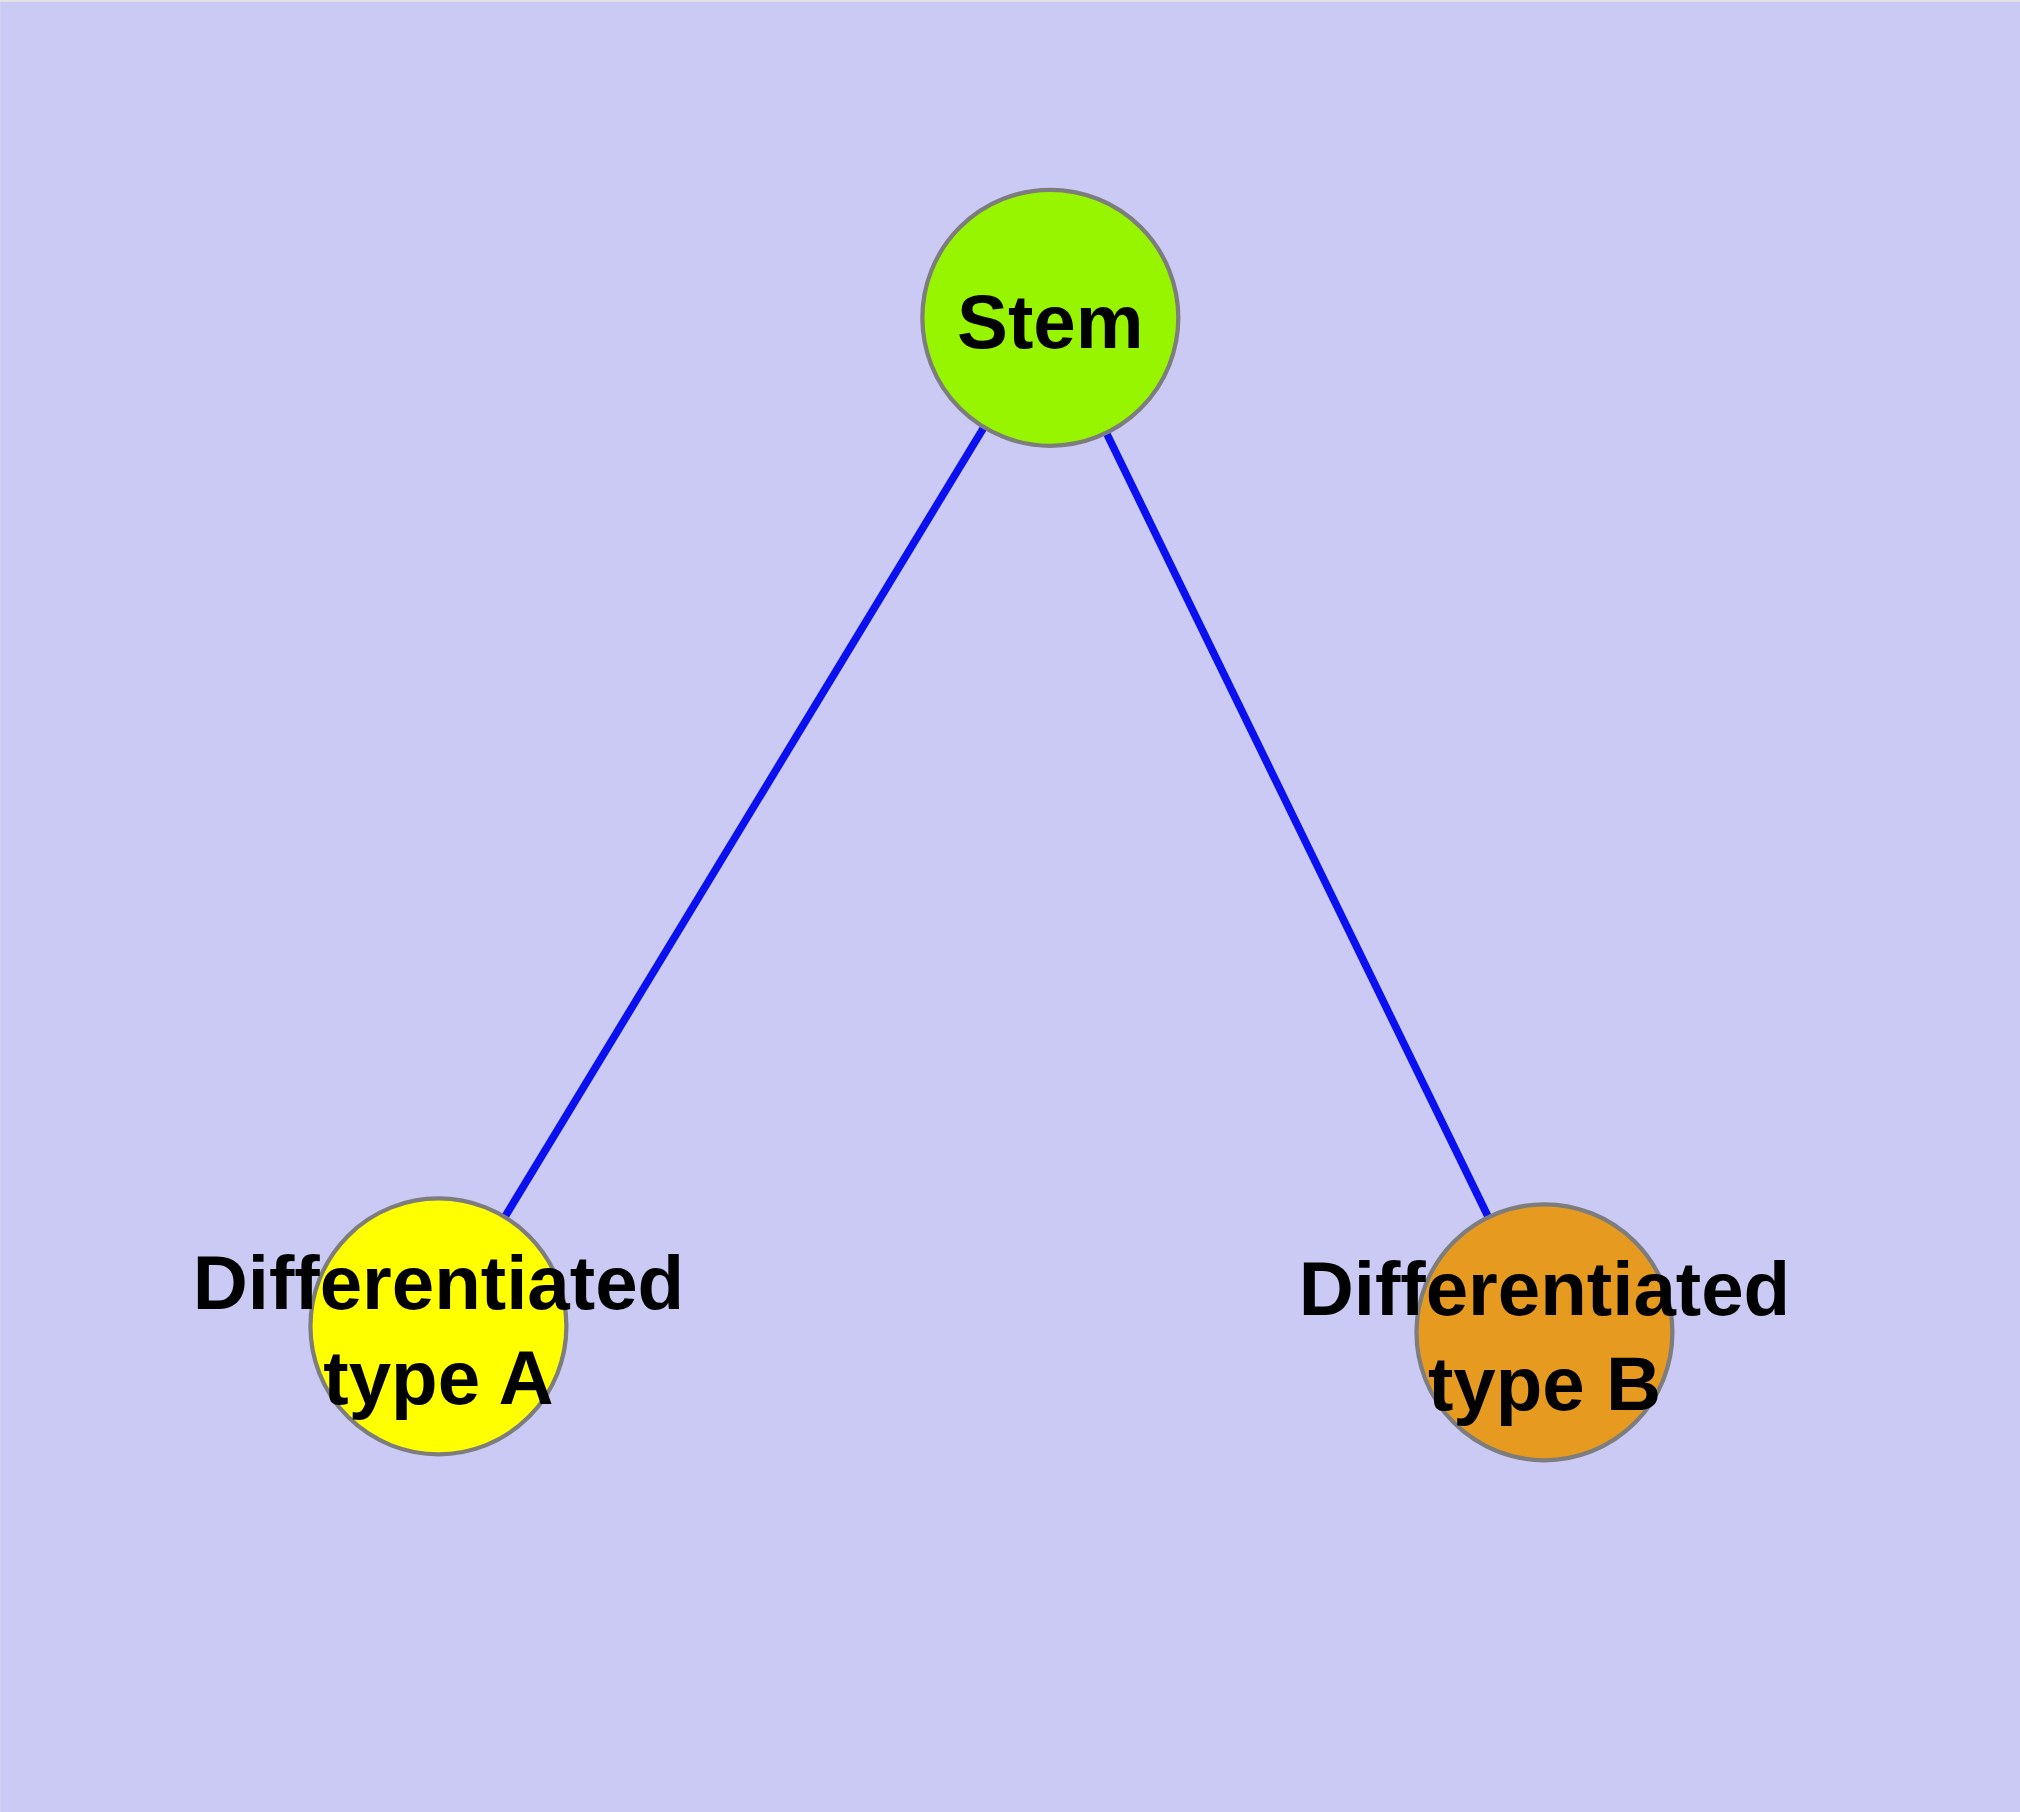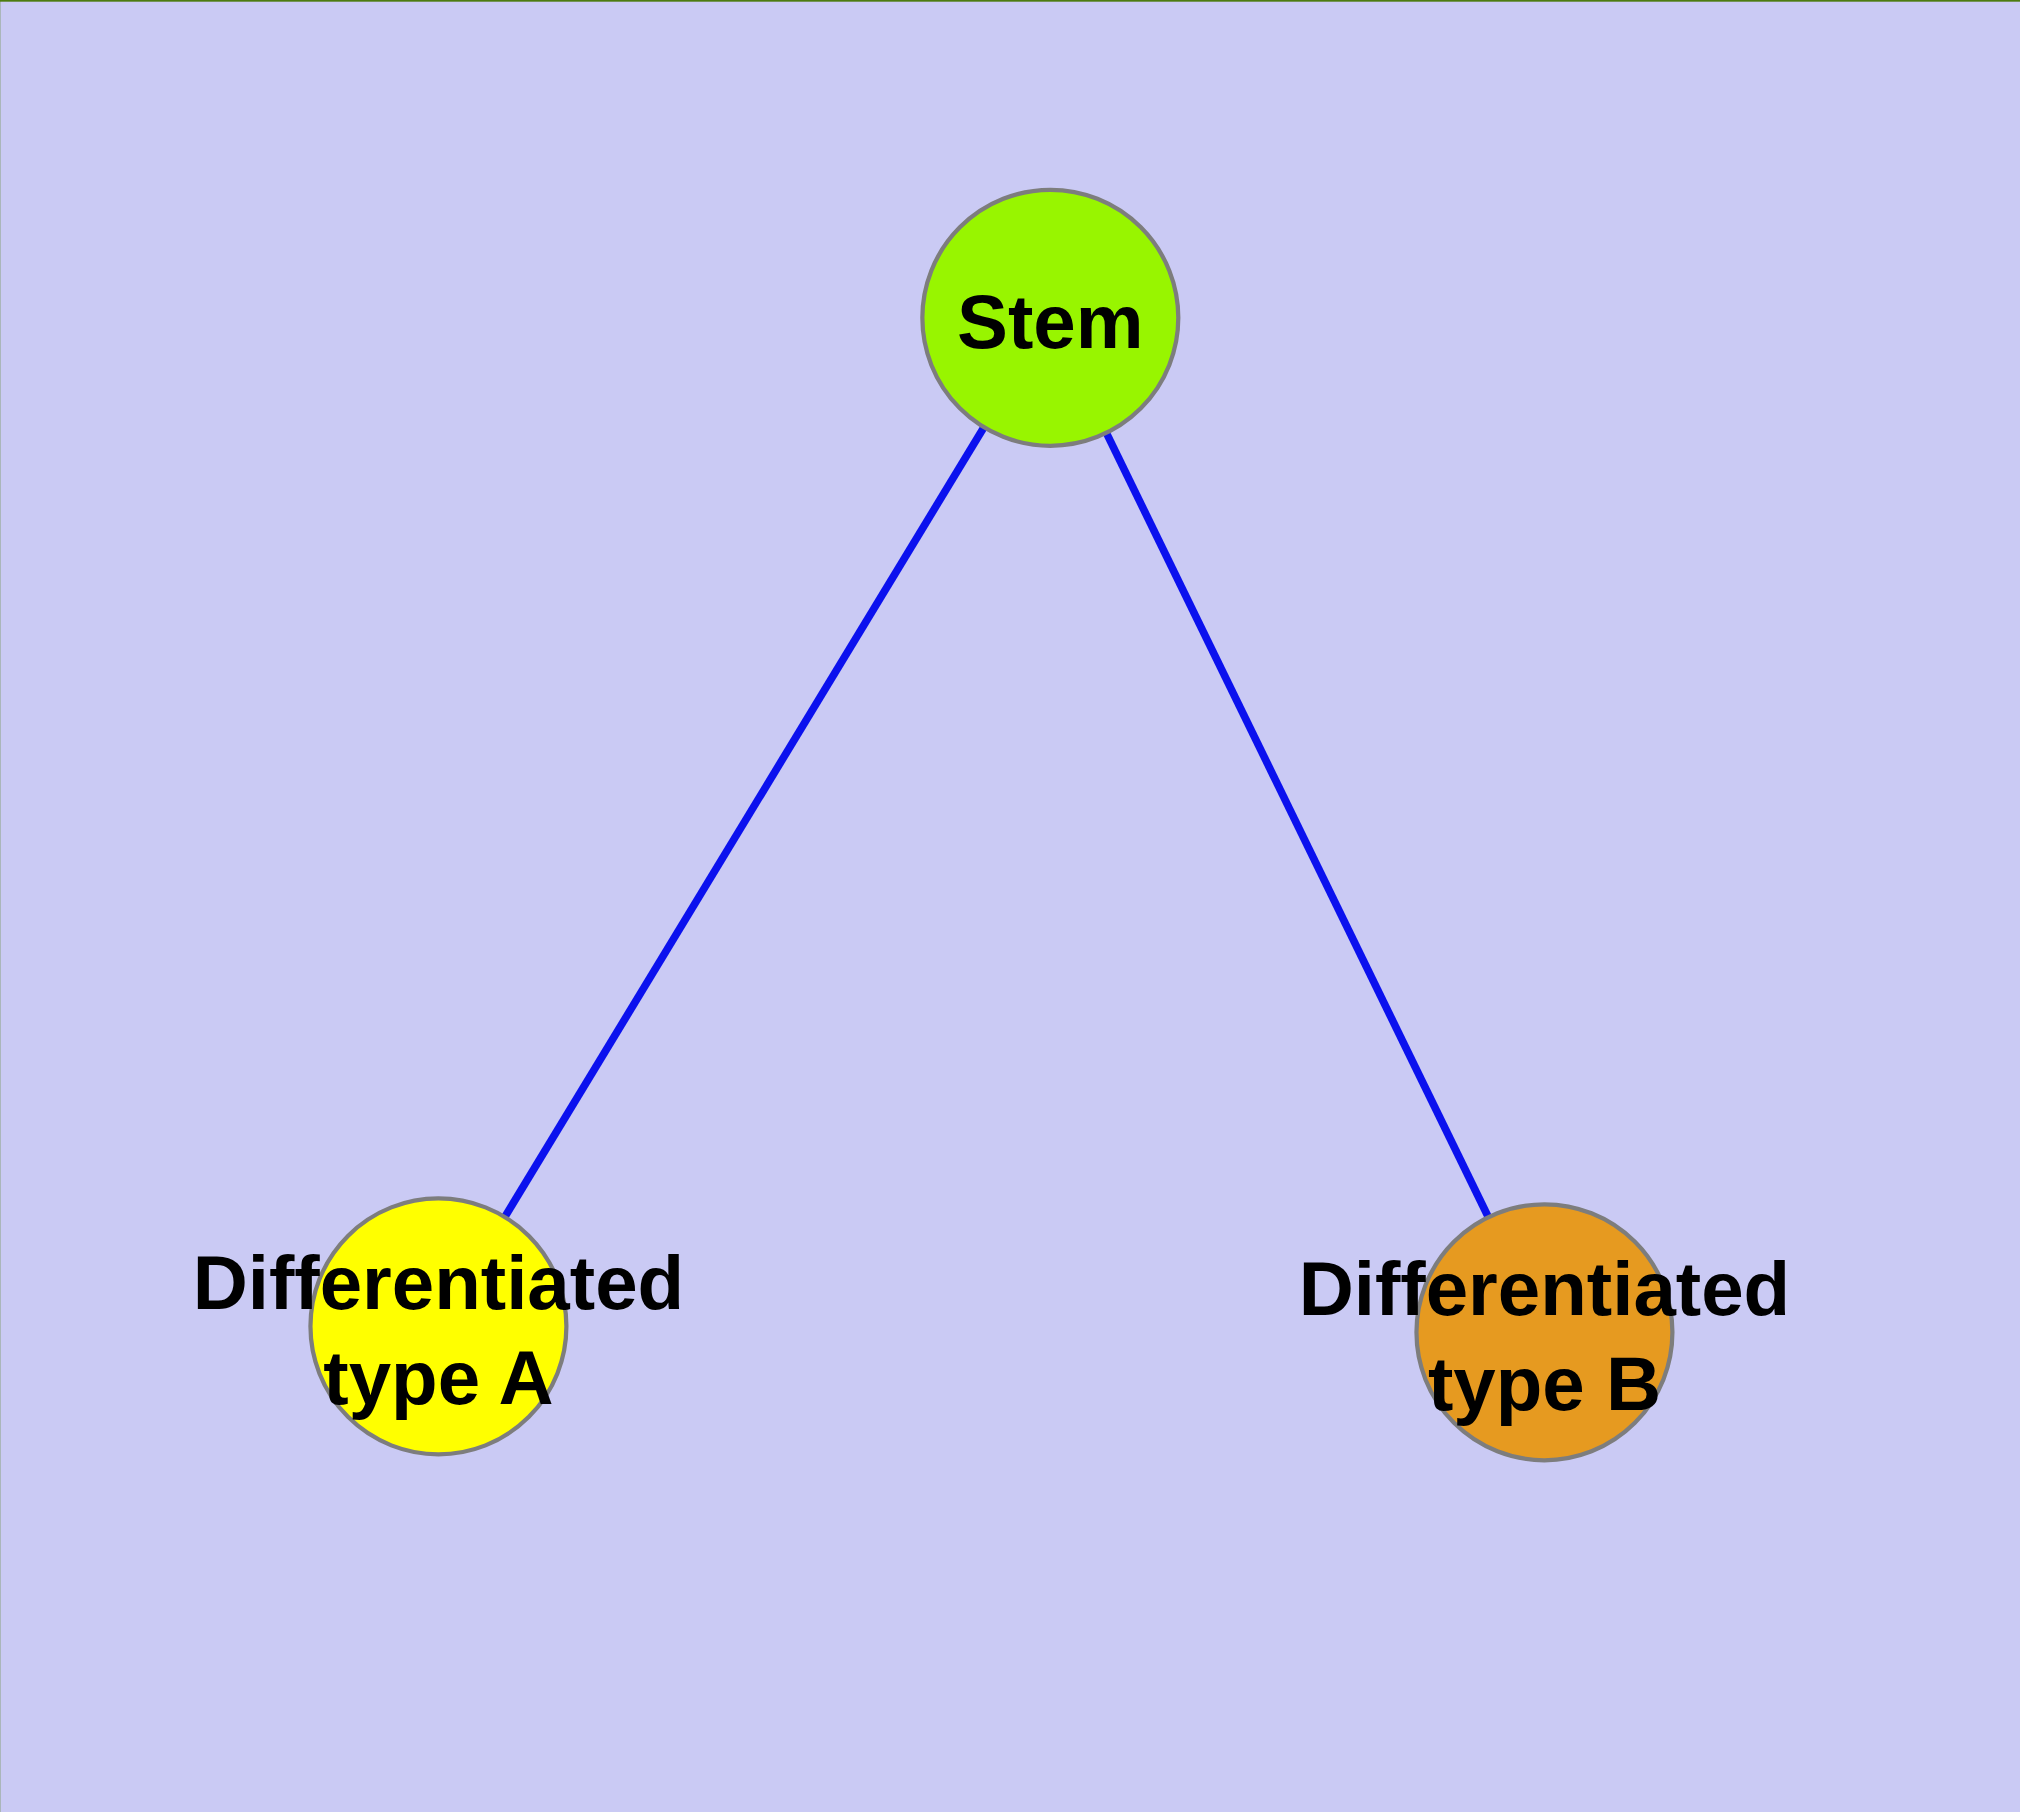--- a/index.html
+++ b/index.html
@@ -1,21 +1,21 @@
 <!DOCTYPE html>
 <html style="font-size:13.6px"><head>
 <meta charset="utf-8">
 <style>
   html, body { margin: 0; padding: 0; }
   body { background: #ffffff; }
   .screen {
     position: relative;
     width: 2021px;
     height: 1812px;
-    background: #4d7c0f;
+    background: #e5e5e5;
     overflow: hidden;
     font-family: "Liberation Sans", sans-serif;
   }
   .screen svg {
     position: absolute;
     top: 0; left: 0;
     width: 2021px;
     height: 1812px;
     display: block;
   }

